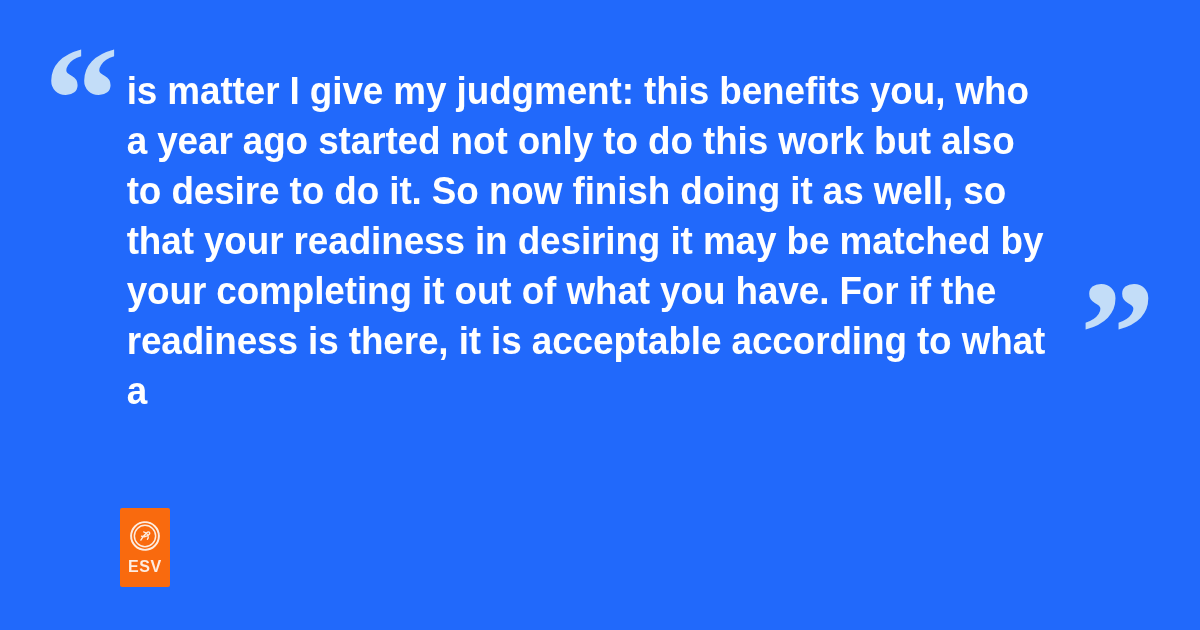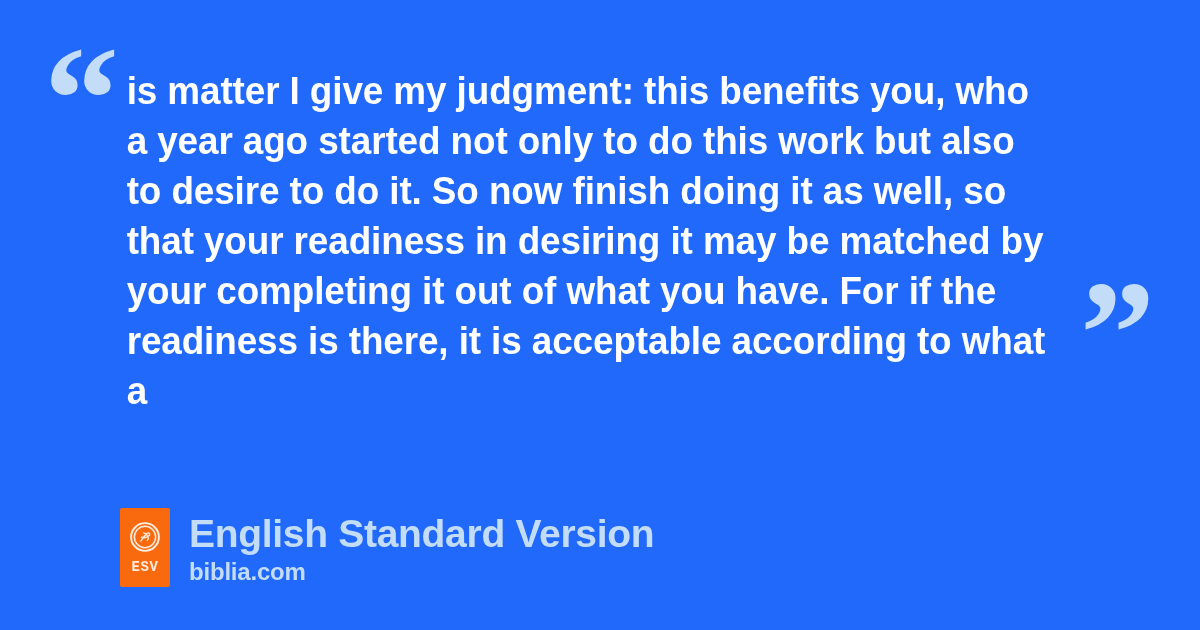--- a/index.html
+++ b/index.html
@@ -88,23 +88,23 @@
 
   #seal-icon {
     width: 30px;
     height: 30px;
     margin-top: 2px;
     display: block;
   }
 
   #brand-logo-abbr {
     color: #fdece0;
-    font-family: Liberation Mono, monospace;
+    font-family: Liberation Sans, sans-serif;
     font-weight: 700;
-    font-size: 14px;
+    font-size: 16px;
     letter-spacing: 0.6px;
     margin-top: 7px;
   }
 
   #brand-text {
     margin-left: 19px;
     padding-top: 4px;
   }
 
   #brand-title {
@@ -154,20 +154,16 @@
         <circle cx="20" cy="20" r="18.5" fill="none" stroke="#fdece0" stroke-width="2.6"></circle>
         <circle cx="20" cy="20" r="18.5" fill="none" stroke="#fdece0" stroke-width="1" stroke-dasharray="2.2 2.2"></circle>
         <circle cx="20" cy="20" r="14.2" fill="none" stroke="#fdece0" stroke-width="2"></circle>
         <circle cx="20" cy="20" r="11.6" fill="#f96a0e"></circle>
         <path d="M14.5 25.5c2.2-3.6 4.6-6.8 7.4-9.4 1.3-1.2 2.6-1.9 3.6-1.4 1 .5 1 1.9.1 3.1-1.2 1.6-3.2 2.5-5.4 2.9-2 .4-3.8.2-4.8-.5" fill="none" stroke="#fdece0" stroke-width="1.9" stroke-linecap="round"></path>
         <path d="M18.2 14.6c2.6.6 4.6 2.2 5.6 4.3.9 2 .7 4-.6 5.6" fill="none" stroke="#fdece0" stroke-width="1.7" stroke-linecap="round"></path>
       </svg>
       <span id="brand-logo-abbr">ESV</span>
     </div>
 
-    <div id="brand-text">
-      <div id="brand-title">English Standard Version</div>
-      <div id="brand-site">biblia.com</div>
-    </div>
 
   </div>
 
 </div>
 
 </body></html>

